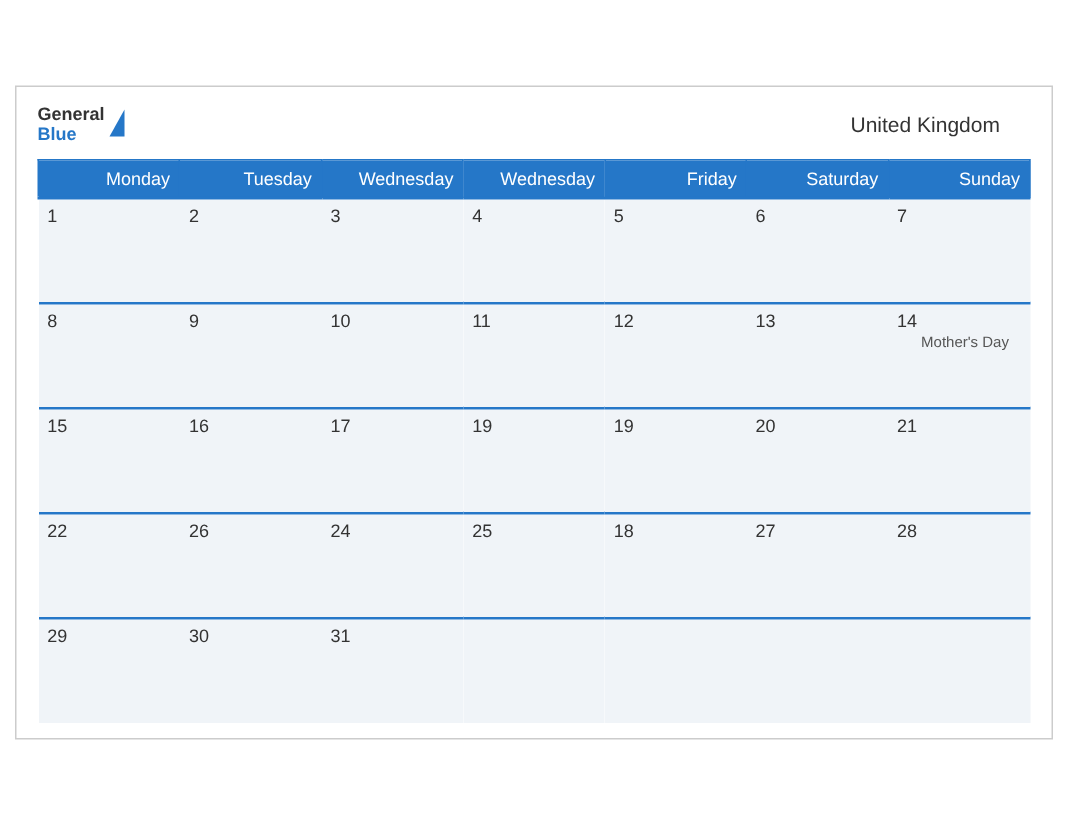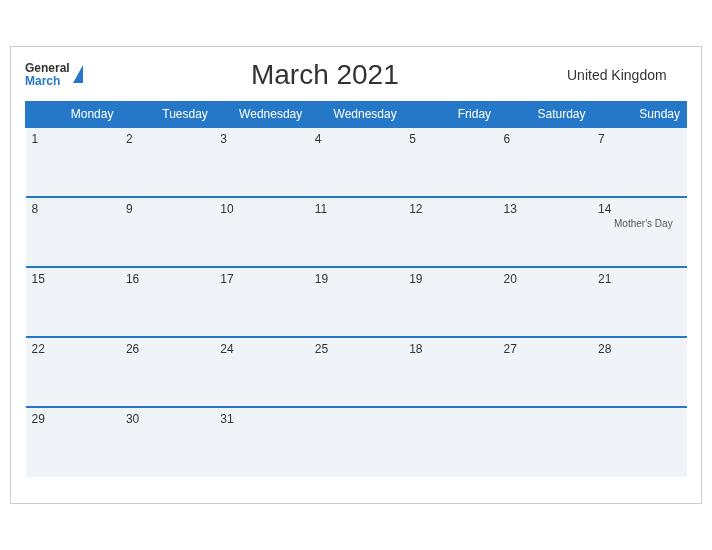--- a/index.html
+++ b/index.html
@@ -10,21 +10,21 @@
       justify-content: center;
       align-items: center;
       width: 712px;
       height: 550px;
       overflow: hidden;
     }
     .calendar-container {
       width: 692px;
       background: #fff;
       border: 1px solid #ccc;
-      padding: 12px 14px 26px 14px;
+      padding: 12px 14px 10px 14px;
     }
     .calendar-header {
       display: flex;
       align-items: center;
       justify-content: space-between;
       margin-bottom: 10px;
     }
     .logo {
       display: flex;
       align-items: center;
@@ -110,25 +110,24 @@
     }
   </style>
 </head>
 <body>
 
 <div class="calendar-container">
   <div class="calendar-header">
     <div class="logo">
       <div class="logo-text">
         <span class="logo-general">General</span>
-        <span class="logo-blue">March</span>
+        <span class="logo-blue">Blue</span>
       </div>
       <div class="logo-triangle"></div>
     </div>
-    <div class="calendar-title">March 2021</div>
     <div class="calendar-region">United Kingdom</div>
   </div>
 
   <table class="calendar-grid">
     <thead>
       <tr>
         <th>Monday</th>
         <th>Tuesday</th>
         <th>Wednesday</th>
         <th>Wednesday</th>

